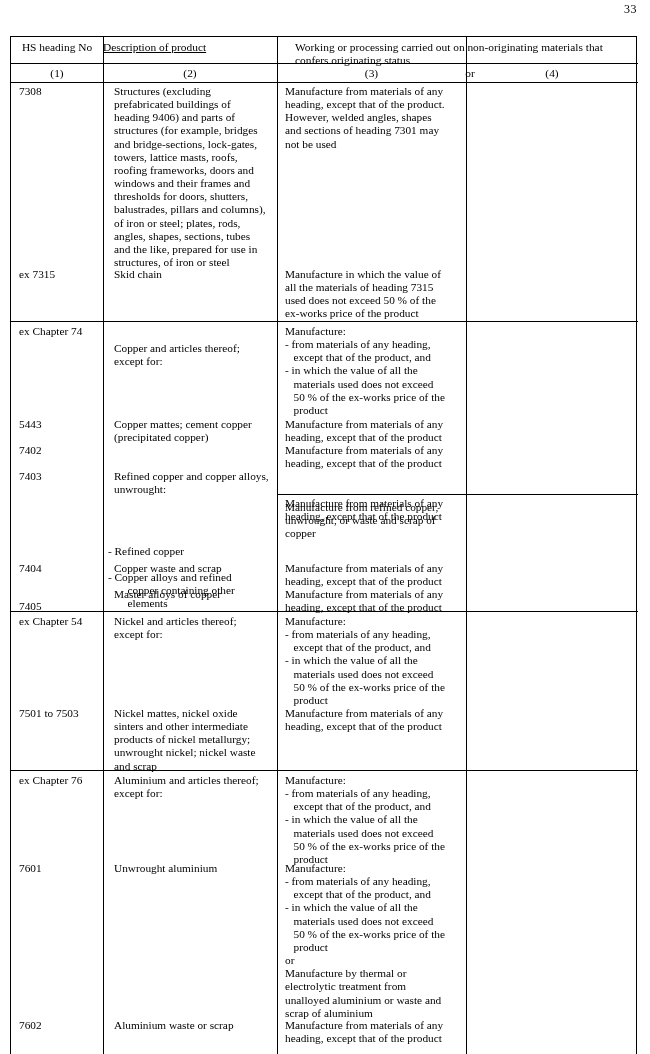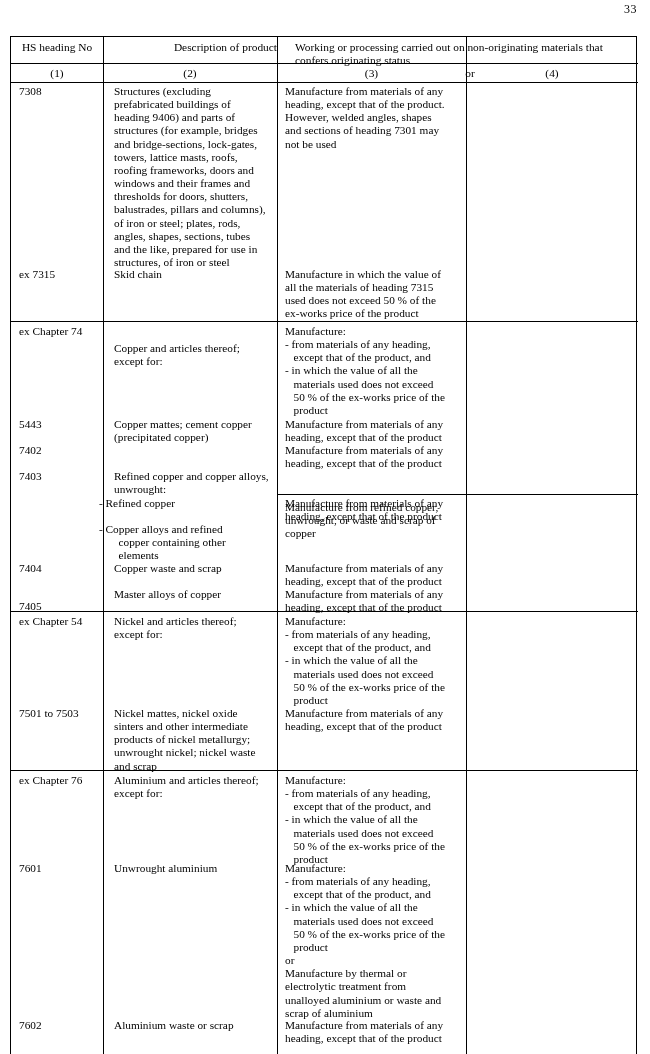--- a/index.html
+++ b/index.html
@@ -71,21 +71,21 @@
     width: 361px;
   }
 
   
   .hdr-cell {
     position: absolute;
     font-size: 11.4px;
     line-height: 12.8px;
   }
   .hdr-c1 { left: 0;     top: 4px;  width: 92px;  text-align: center; }
-  .hdr-c2 { left: 92px;  top: 4px;  width: 174px; text-align: right; }
+  .hdr-c2 { left: 92px;  top: 4px;  width: 174px; text-align: left; text-decoration: underline; }
   .hdr-c3 { left: 268px; top: 4px;  width: 357px; text-align: left; padding-left: 16px; box-sizing: border-box; }
 
   .num-cell {
     position: absolute;
     font-size: 11.4px;
     top: 30px;
     text-align: center;
   }
   .num-1 { left: 0;     width: 92px; }
   .num-2 { left: 92px;  width: 174px; }
@@ -99,21 +99,21 @@
     font-size: 11.3px;
     line-height: 13.15px;
     box-sizing: border-box;
     white-space: pre-wrap;
   }
   .c1 { left: 2px;   width: 90px;  padding-left: 6px; }
   .c2 { left: 94px;  width: 172px; padding-left: 9px; }
   .c3 { left: 268px; width: 187px; padding-left: 6px; }
   .c4 { left: 457px; width: 170px; padding-left: 6px; }
 
-  .c2.indent   { padding-left: 5px; text-indent: -11px; }
+  .c2.indent   { padding-left: 14px; text-indent: -11px; margin-top: 48px; }
 </style>
 </head>
 <body>
 
 <div id="page">
 
   <div class="page-number">33</div>
 
   <div id="table">
 

